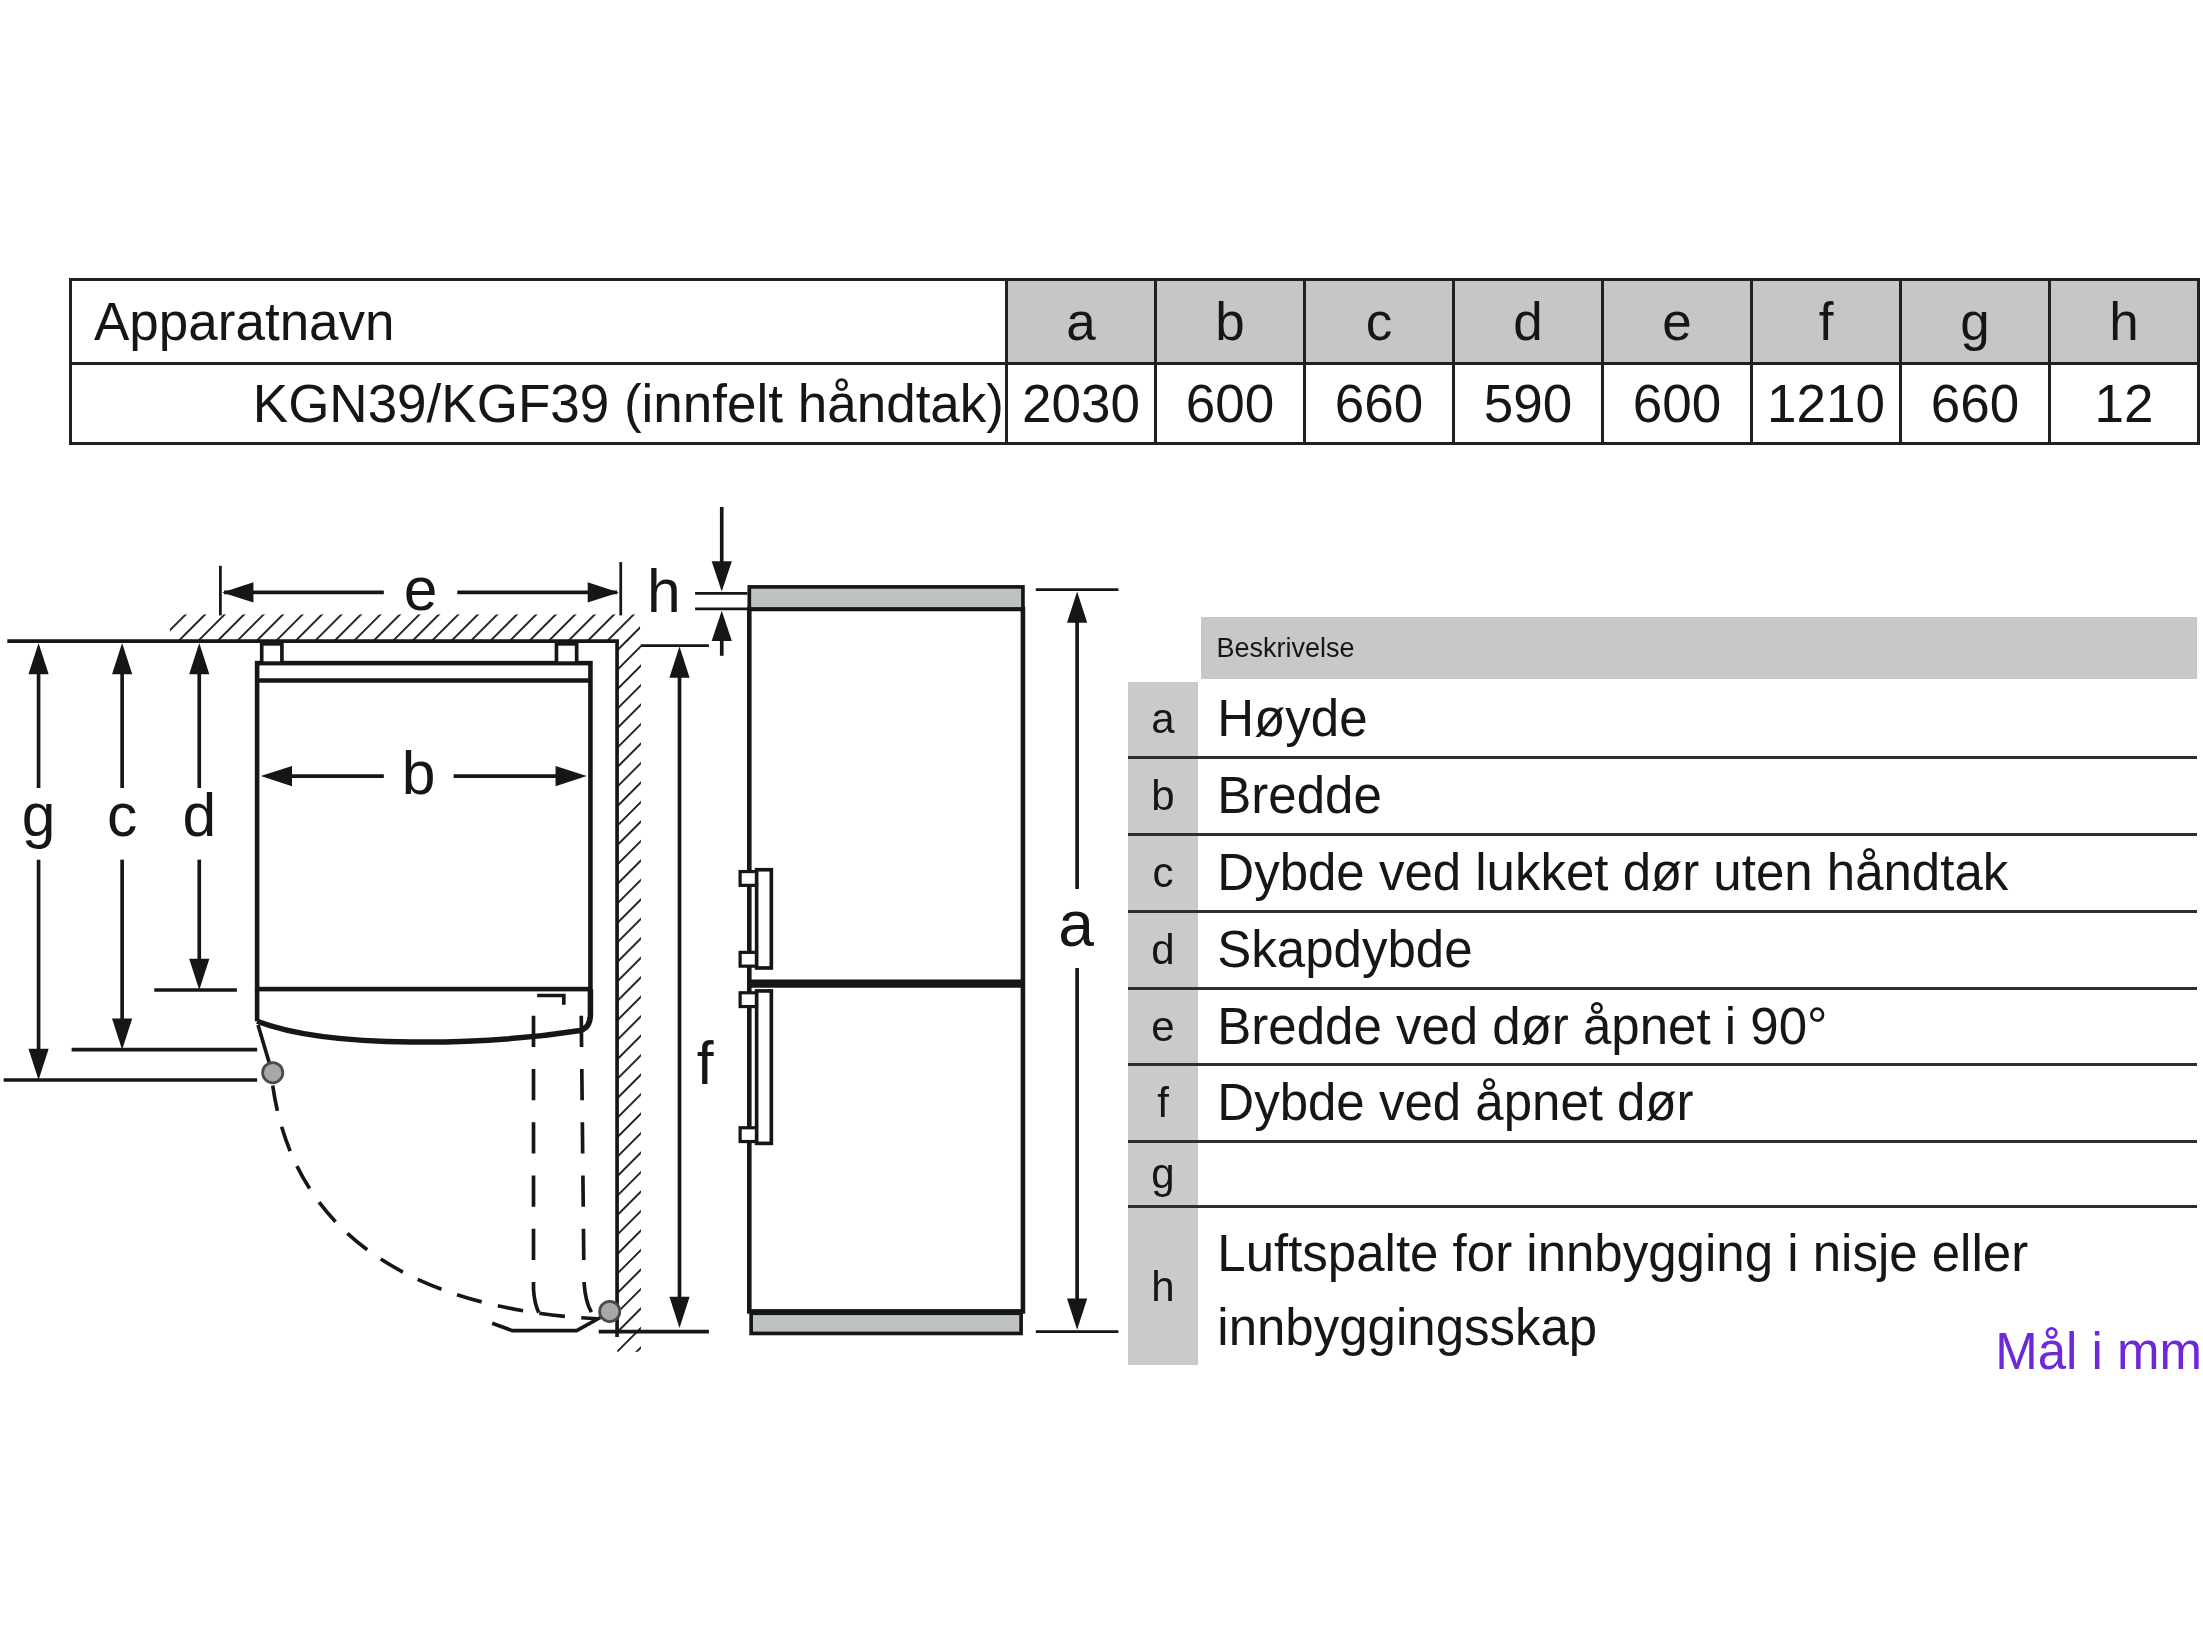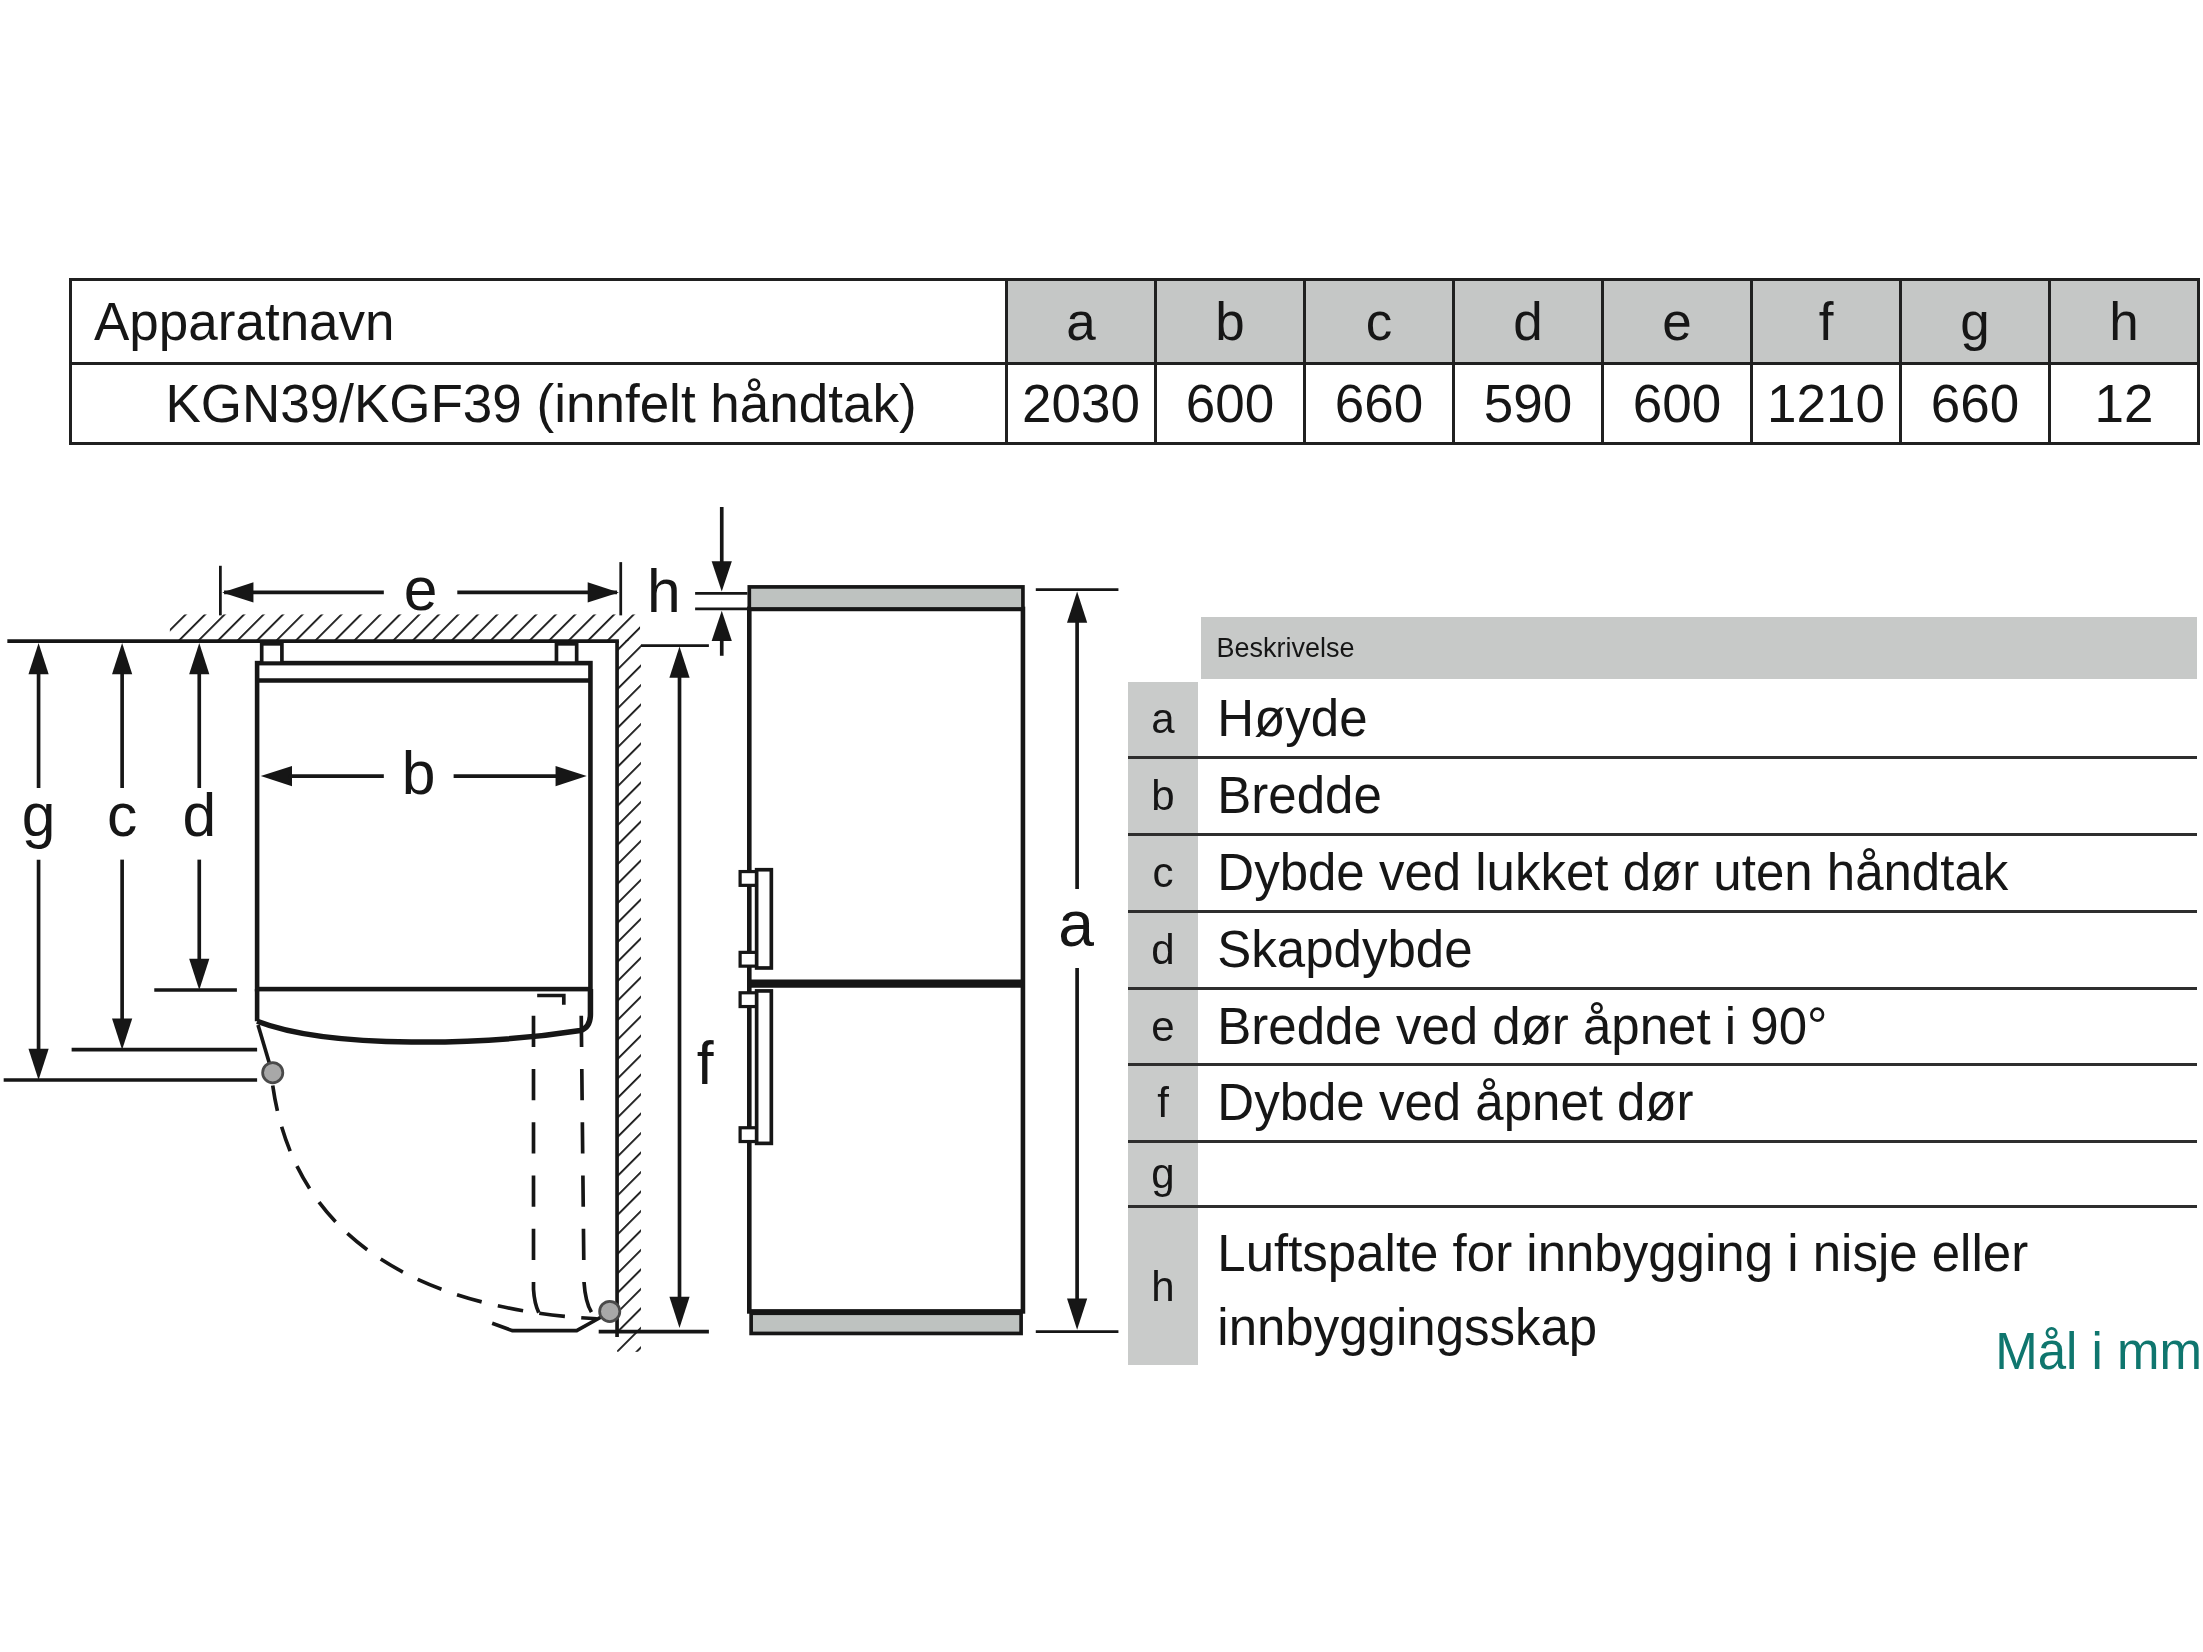--- a/index.html
+++ b/index.html
@@ -11,21 +11,21 @@
   #spec-table{
     position:absolute;left:69px;top:278px;border-collapse:collapse;table-layout:fixed;
   }
   #spec-table td,#spec-table th{
     border:3.7px solid #202020;font-size:53px;font-weight:400;color:#161616;
     white-space:nowrap;overflow:hidden;
   }
   #spec-table th{height:79px;background:#c5c7c6;text-align:center;}
   #spec-table th.name-head{background:#ffffff;text-align:left;padding-left:22px;}
   #spec-table td{height:75px;text-align:center;background:#ffffff;}
-  #spec-table td.name-cell{text-align:center;padding-left:6px;}
+  #spec-table td.name-cell{text-align:right;padding-left:6px;}
   
   #legend{position:absolute;left:1128px;top:617px;width:1069px;}
   .legend-header{
     margin-left:73px;height:62px;background:#c7c9c8;display:flex;align-items:center;
     padding-left:15.6px;font-size:27px;box-sizing:border-box;
   }
   .legend-row{display:flex;align-items:stretch;min-height:62px;}
   .legend-row.first{margin-top:2.8px;}
   .legend-row:not(.first){border-top:3.7px solid #2e2e2e;}
   .legend-row.tall{min-height:129px;}
@@ -38,21 +38,21 @@
     font-size:51px;white-space:pre-line;line-height:1.45;
   }
   .legend-row.tall .legend-desc{align-items:flex-start;padding-top:9px;}
   
   #drawing{position:absolute;left:0;top:496px;}
   #drawing text{font-family:"Liberation Sans",sans-serif;font-size:66px;fill:#161616;}
   #drawing text.big{font-size:70px;}
   
   #footnote{
     position:absolute;left:1947px;top:1322px;width:255px;text-align:right;
-    font-size:51px;color:#0f766e;
+    font-size:51px;color:#6d28d9;
   }
 </style>
 </head>
 <body>
 
 <div id="canvas">
 
   <table id="spec-table">
     <colgroup>
       <col style="width:936px">

